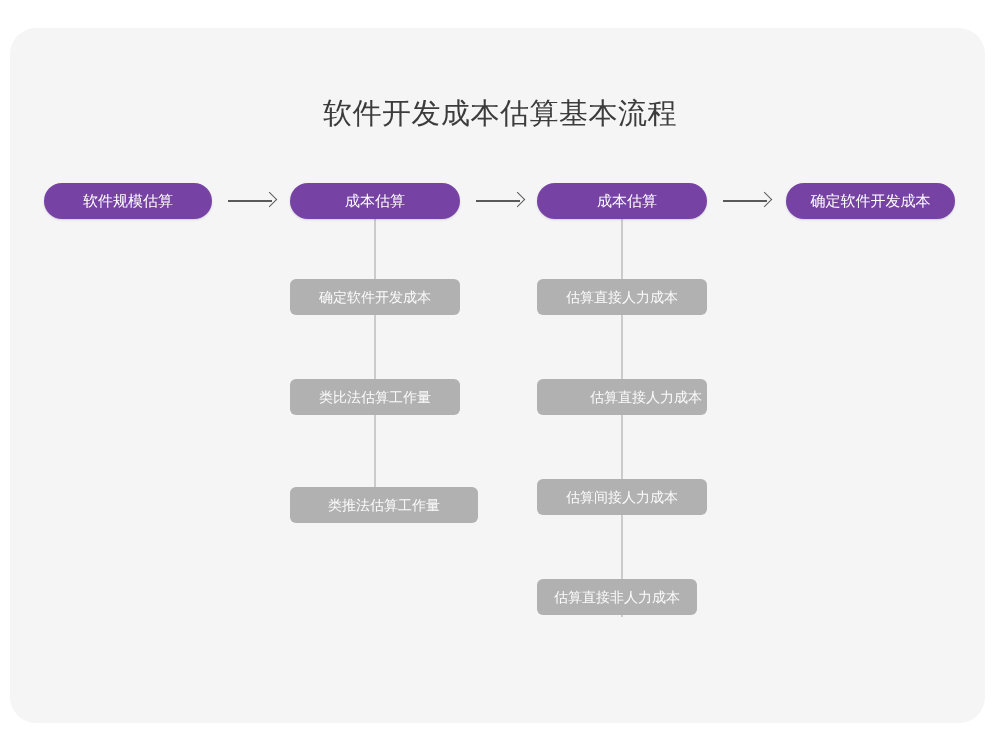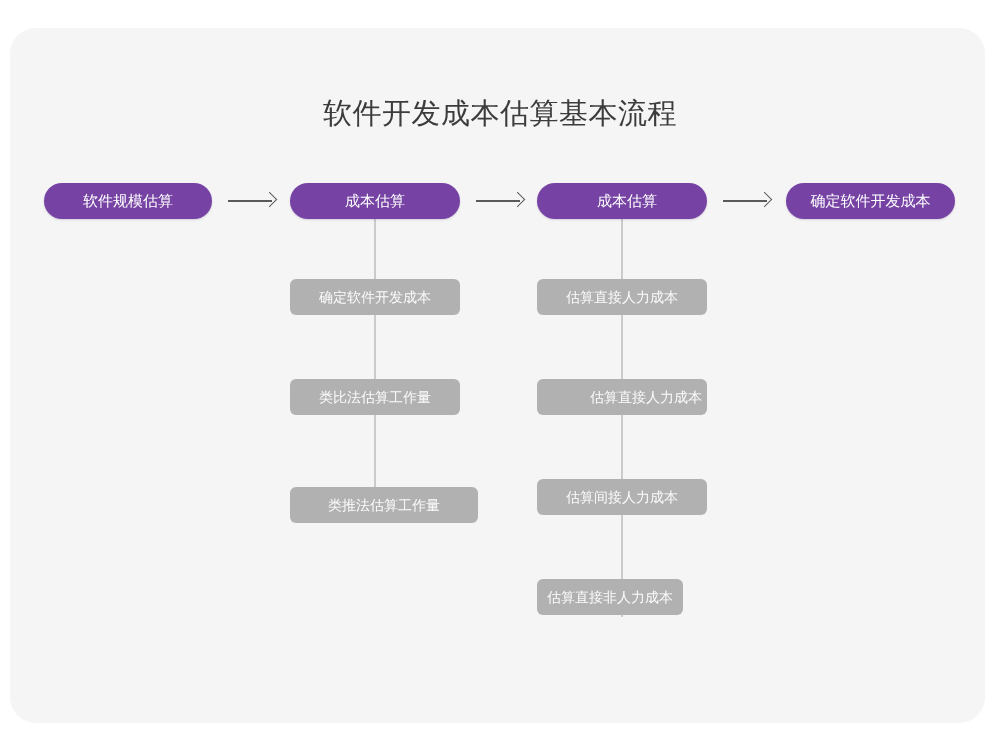--- a/index.html
+++ b/index.html
@@ -132,15 +132,15 @@
   <div class="node secondary" style="left:290px; top:379px; width:170px;">类比法估算工作量</div>
 
   <div class="node secondary" style="left:290px; top:479px; width:188px;margin-top:8px;">类推法估算工作量</div>
 
   <div class="node secondary" style="left:537px; top:279px; width:170px;">估算直接人力成本</div>
 
   <div class="node secondary" style="left:537px; top:379px; width:170px;padding-left:48px;">估算直接人力成本</div>
 
   <div class="node secondary" style="left:537px; top:479px; width:170px;">估算间接人力成本</div>
 
-  <div class="node secondary" style="left:537px; top:579px; width:146px;">估算直接非人力成本</div>
+  <div class="node secondary" style="left:537px; top:579px; width:160px;">估算直接非人力成本</div>
 
 </div>
 
 </body></html>

